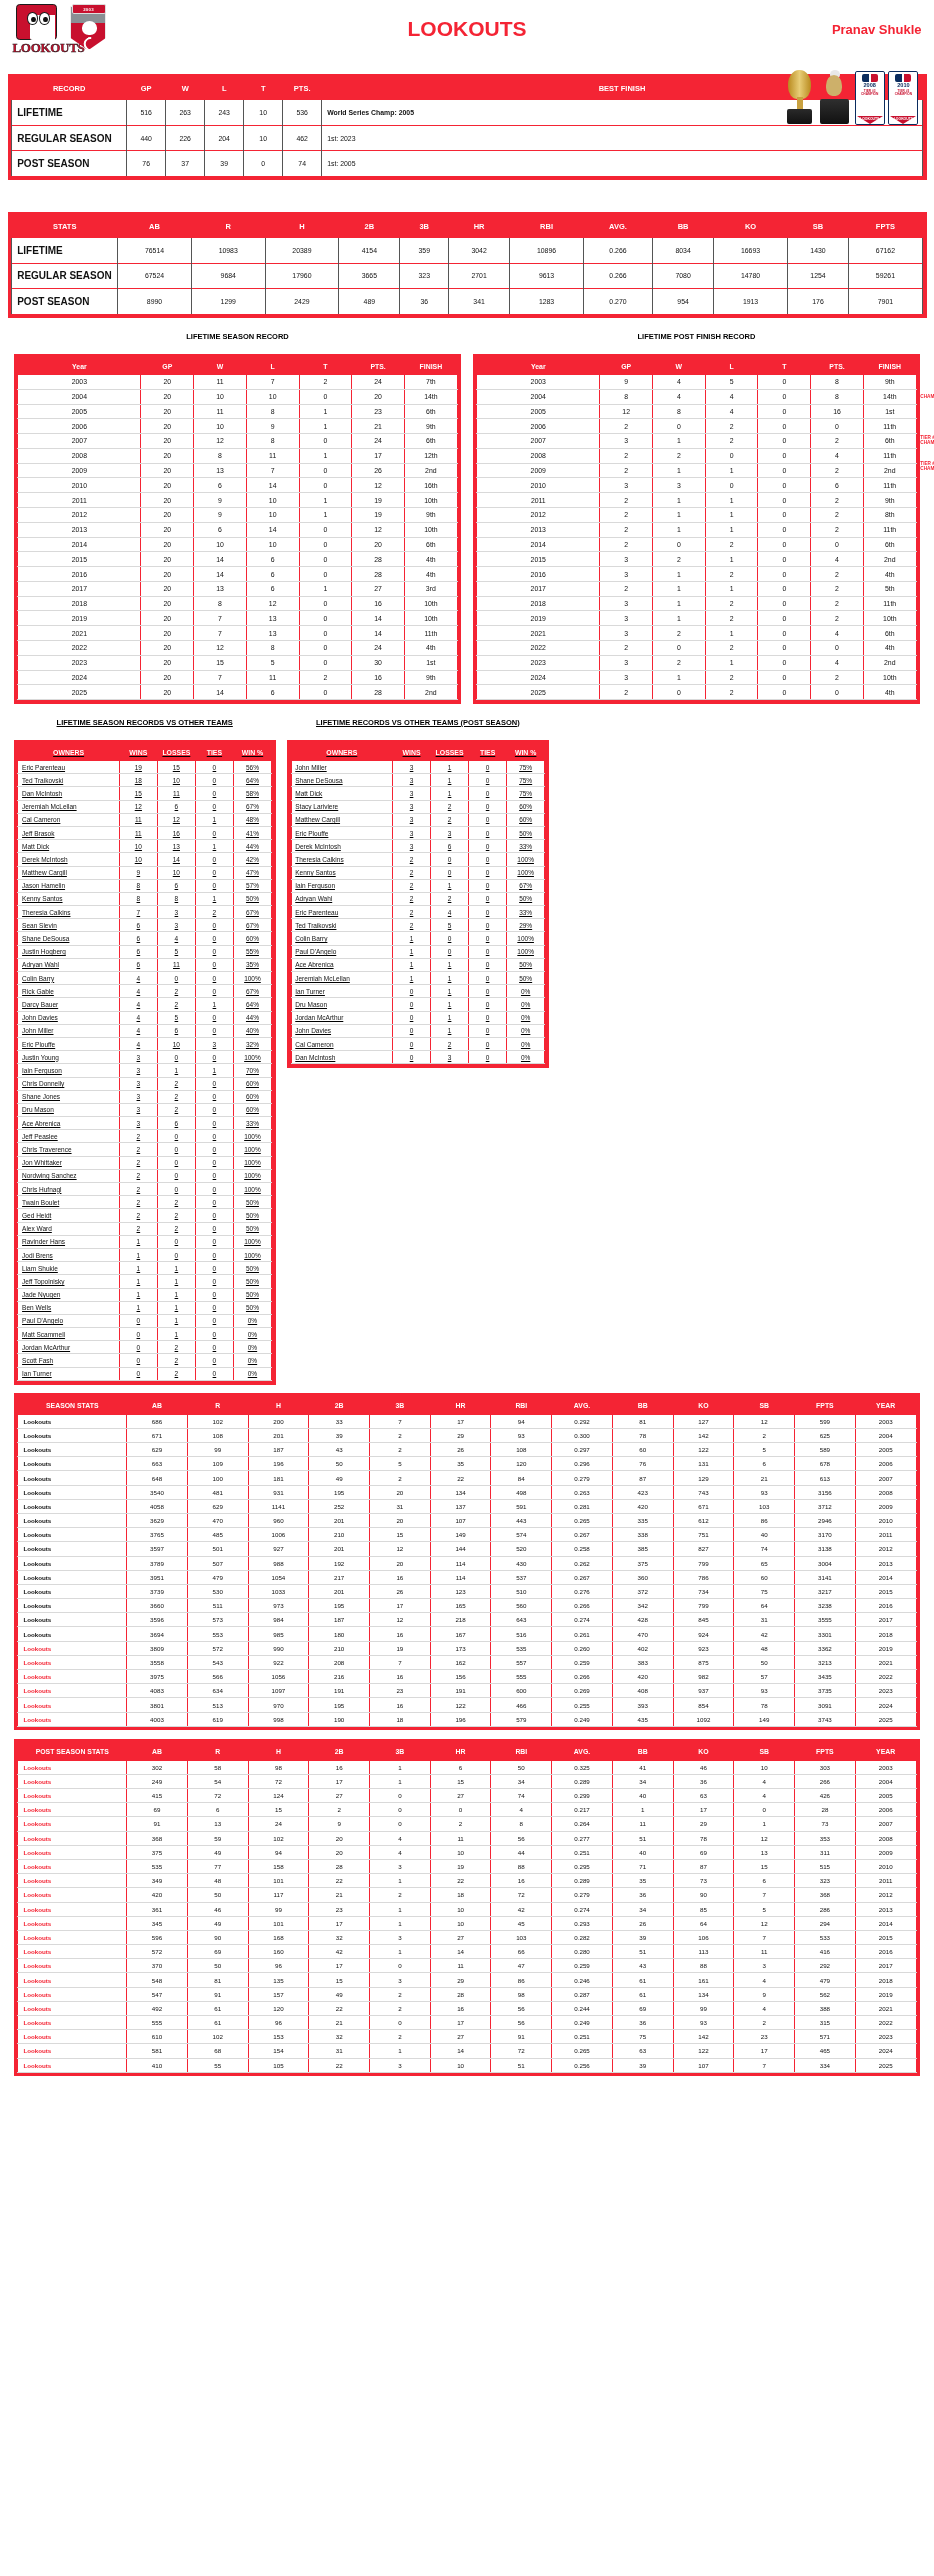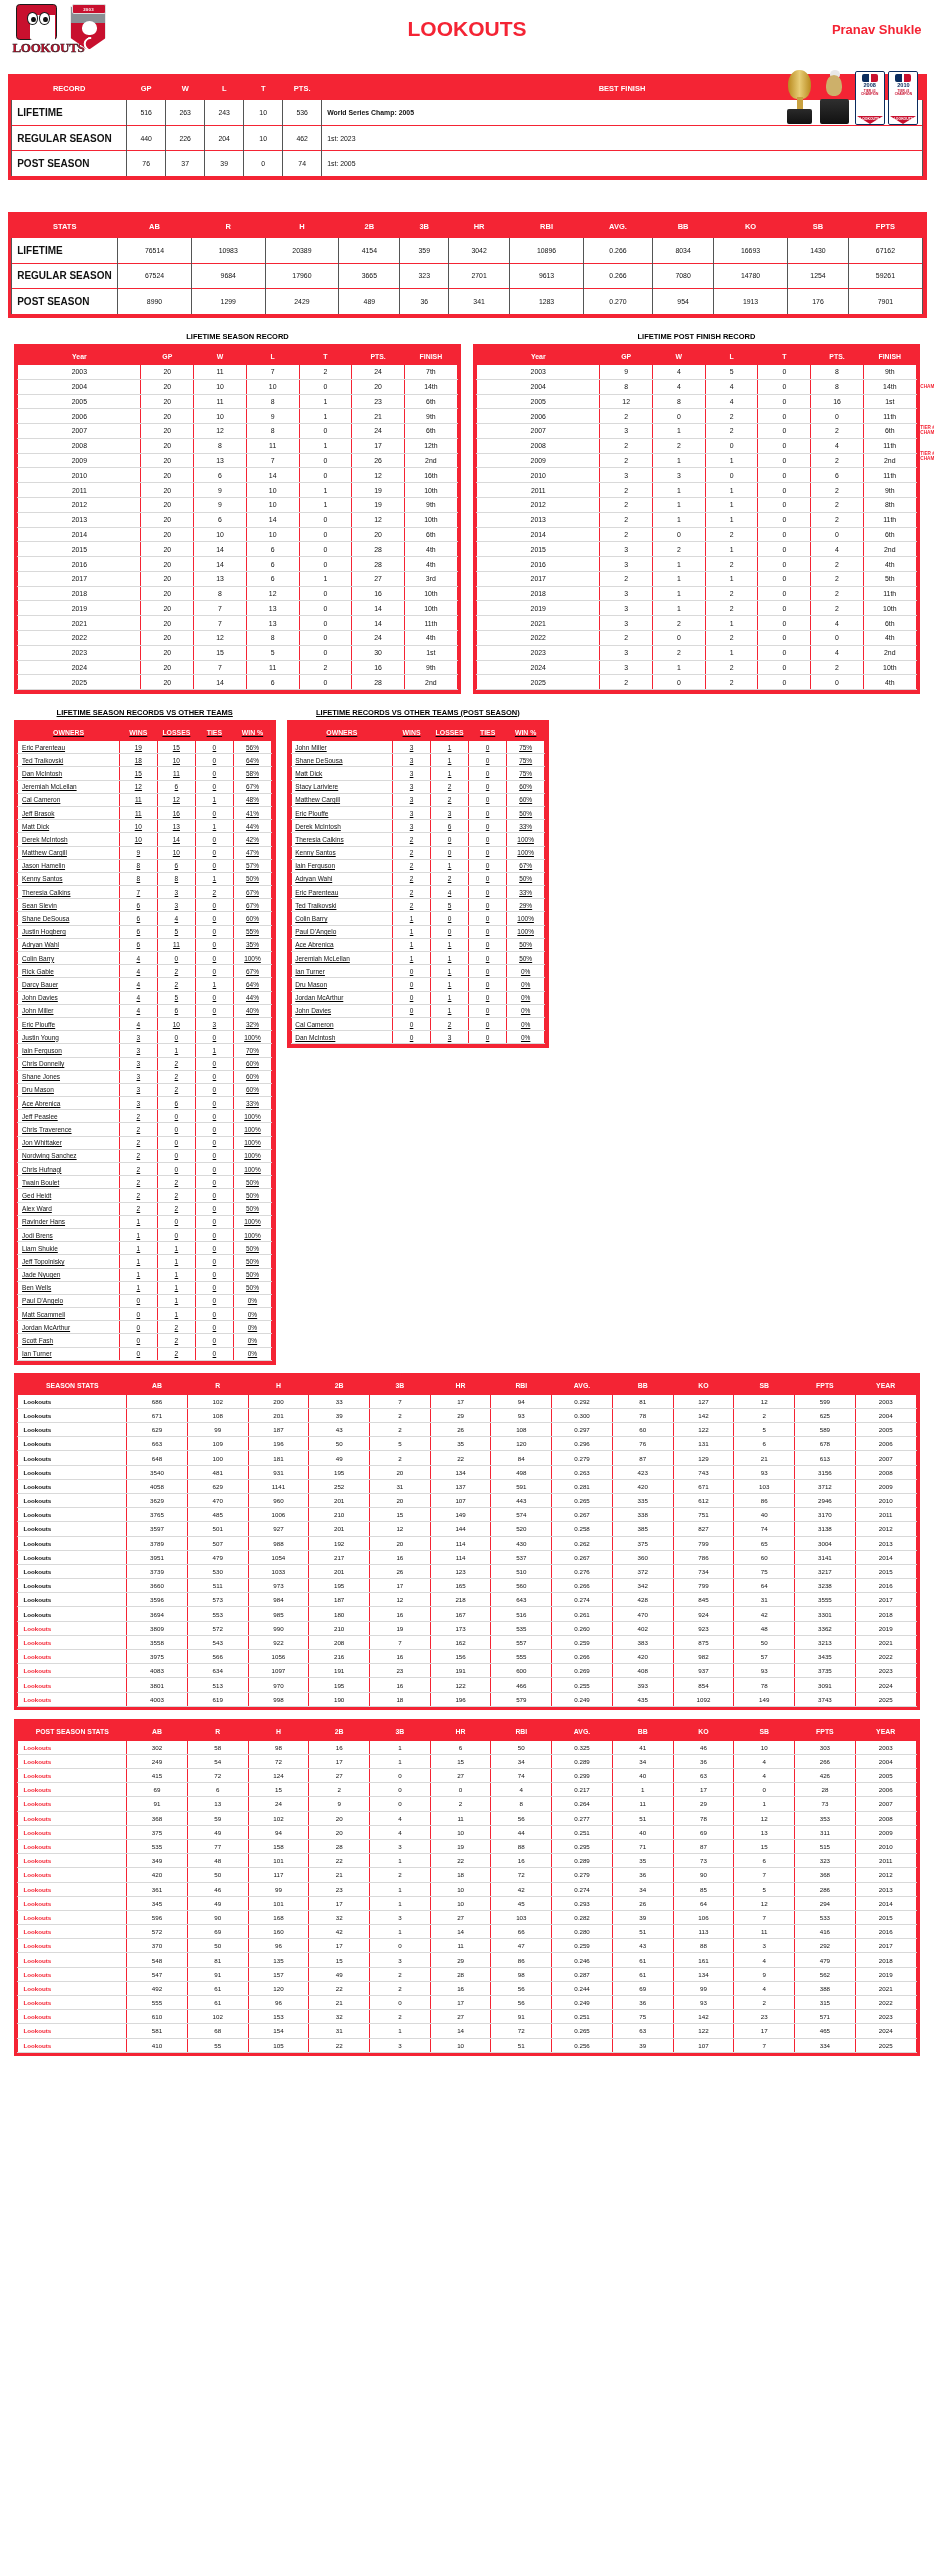--- a/index.html
+++ b/index.html
@@ -119,21 +119,21 @@
   .banner .yr { font-size:5.6px; font-weight:bold; color:#0b2c5e; margin-top:0.6px; }
   .banner .tier { font-size:3.2px; font-weight:bold; color:#c8102e; line-height:1.15; margin-top:1.2px; }
   .banner .tri {
     width:0;height:0;border-left:13.7px solid transparent;border-right:13.7px solid transparent;
     border-top:8.7px solid #c8102e; margin-top:auto;
   }
   .banner .lk { font-size:3.4px; font-weight:bold; color:#fff; position:absolute; bottom:3.1px; left:0; right:0; }
 
   
   .sect-title {
-    font-size:7.5px; font-weight:bold; text-align:center; padding:5px 0 3px;
+    font-size:7.5px; font-weight:bold; text-align:center; padding:5px 0 13px;
   }
 
   
   .two-col { display:flex; gap:11.2px; padding:0 13.7px; align-items:flex-start; }
   .col { flex:1; position:relative; }
   .season-table td { padding:3.4px 1.2px; border-left:0.6px solid #f42434; border-right:0.6px solid #f42434; border-bottom:0.6px solid #d9d9d9;}
   .season-table th { border:0.6px solid #f42434; }
   .champ-notes { position:absolute; right:-32px; top:0; width:32px; font-size:4.7px; font-weight:bold; color:#f42434; }
   .champ-notes div { position:absolute; line-height:1.25; text-align:left; }
 

